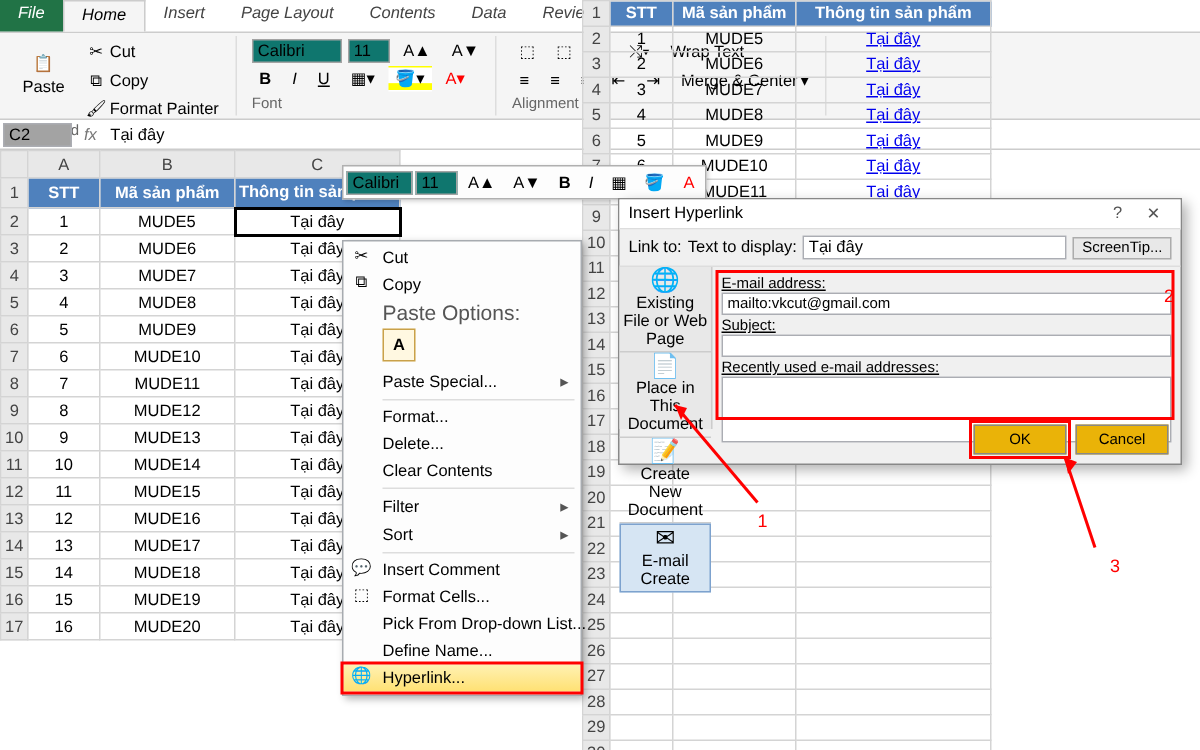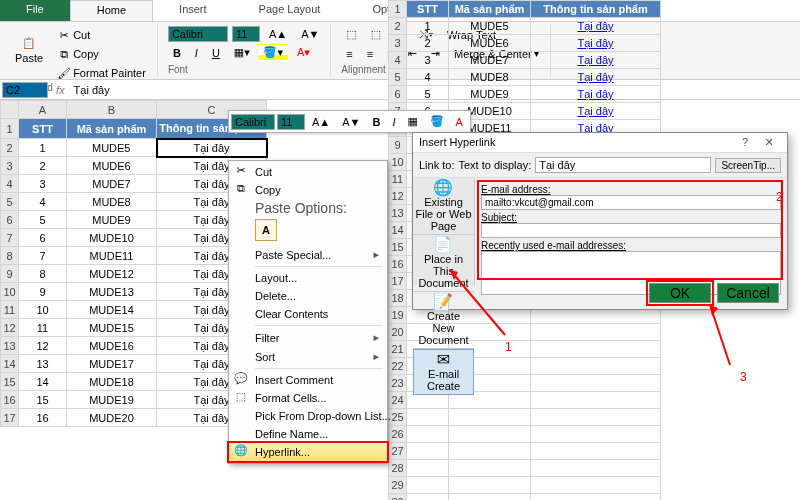--- a/index.html
+++ b/index.html
@@ -1,30 +1,30 @@
 <!DOCTYPE html>
 <html><head>
 <meta charset="utf-8">
 <style>
 *{box-sizing:border-box;margin:0;padding:0;font-family:"Segoe UI",Tahoma,sans-serif;font-size:11px;}
 body{background:#fff;width:800px;height:500px;overflow:hidden;position:relative;}
 .tabbar{display:flex;background:#fff;border-bottom:1px solid #ccc;height:22px;}
-.tab{padding:3px 26px;cursor:pointer;color:#444;}
+.tab{padding:3px 12px;cursor:pointer;color:#444;font-style:italic;}
 .tab.file{background:#217346;color:#fff;}
 .tab.active{background:#f5f5f5;border:1px solid #ccc;border-bottom:none;color:#000;}
 .ribbon{display:flex;background:#f5f5f5;height:58px;border-bottom:1px solid #ccc;gap:4px;padding:2px 4px;}
 .group{border-right:1px solid #ddd;padding:2px 6px;display:flex;flex-direction:column;justify-content:space-between;}
 .grow{display:flex;gap:4px;align-items:center;}
 .btn-sm{padding:1px 4px;border:1px solid transparent;display:flex;align-items:center;gap:2px;white-space:nowrap;cursor:pointer;}
 .glyph{display:inline-block;width:14px;height:14px;text-align:center;line-height:14px;}
 .grouplabel{text-align:left;color:#666;font-size:10px;}
 .fontbox,.sizebox{border:1px solid #a3a3a3;background:#0f766e;padding:1px 3px;}
 .fontbox{width:60px;}.sizebox{width:28px;}
 .fmlbar{display:flex;border-bottom:1px solid #ccc;height:20px;align-items:center;}
-.namebox{width:46px;border:1px solid #abadb3;margin:1px 2px;padding:1px 3px;background:#0369a1;}
+.namebox{width:46px;border:1px solid #abadb3;margin:1px 2px;padding:1px 3px;background:#a3a3a3;}
 .fx{padding:0 6px;color:#777;font-style:italic;}
 .fmltxt{flex:1;padding:1px 3px;}
 .sheetwrap{display:flex;}
 .sheet{border-collapse:collapse;}
 .sheet th,.sheet td{border:1px solid #d4d4d4;font-size:11px;text-align:center;padding:0;}
 .colhead{background:#e8e8e8;height:18px;font-weight:normal;color:#444;}
 .rowhead{background:#e8e8e8;width:18px;font-weight:normal;color:#444;}
 .colA{width:48px;}.colB{width:90px;}.colC{width:110px;}
 .datahead{background:#4f81bd;color:#fff;font-weight:bold;height:20px;}
 .cell{height:18px;}
@@ -58,34 +58,34 @@
 .linkbar{width:62px;background:#e8e8e8;border-right:1px solid #ccc;display:flex;flex-direction:column;}
 .lbitem{flex:1;display:flex;flex-direction:column;align-items:center;justify-content:center;font-size:9px;text-align:center;padding:2px;border-bottom:1px solid #ccc;cursor:pointer;}
 .lbitem.sel{background:#d6e5f3;border:1px solid #7da2ce;}
 .lbico{font-size:16px;line-height:16px;}
 .mailpane{flex:1;padding:4px 6px 4px 6px;position:relative;}
 .mailpane label{display:block;font-size:10px;margin-top:2px;text-decoration:underline;}
 .mailpane input,.mailpane .listbx{width:100%;border:1px solid #abadb3;background:#fff;padding:1px 3px;font-size:10px;}
 .listbx{height:44px;}
 .redbox{position:absolute;border:2px solid red;pointer-events:none;}
 .dlgbtns{position:absolute;right:8px;bottom:6px;display:flex;gap:6px;}
-.dlgbtns button{width:62px;height:20px;border:1px solid #888;background:#15803d;font-size:14px;}
+.dlgbtns button{width:62px;height:20px;border:1px solid #888;background:#eab308;font-size:10px;}
 .dlgbtns button.ok{outline:2px solid red;outline-offset:1px;}
 .ann{position:absolute;color:red;font-size:12px;pointer-events:none;}
 svg.arrow-ann{position:absolute;pointer-events:none;}
 </style>
 </head>
 <body>
 
 <div class="tabbar">
   <div class="tab file">File</div>
   <div class="tab active">Home</div>
   <div class="tab">Insert</div>
   <div class="tab">Page Layout</div>
-  <div class="tab">Options</div>
+  <div class="tab">Contents</div>
   <div class="tab">Data</div>
   <div class="tab">Review</div>
   <div class="tab">View</div>
 </div>
 
 <div class="ribbon">
   <div class="group">
     <div class="grow">
       <div class="btn-sm" style="flex-direction:column;height:40px;">
         <span class="glyph">📋</span>
@@ -487,21 +487,21 @@
   <div class="ctxlabel">Paste Options:</div>
   <div class="pasteopt">
       <div>A</div>
     </div>
   <div class="ctxitem">
       <span>Paste Special...</span>
       <span class="arrow">▸</span>
     </div>
   <div class="ctxsep"></div>
   <div class="ctxitem">
-      <span>Layout...</span>
+      <span>Format...</span>
     </div>
   <div class="ctxitem">
       <span>Delete...</span>
     </div>
   <div class="ctxitem">
       <span>Clear Contents</span>
     </div>
   <div class="ctxsep"></div>
   <div class="ctxitem">
       <span>Filter</span>

